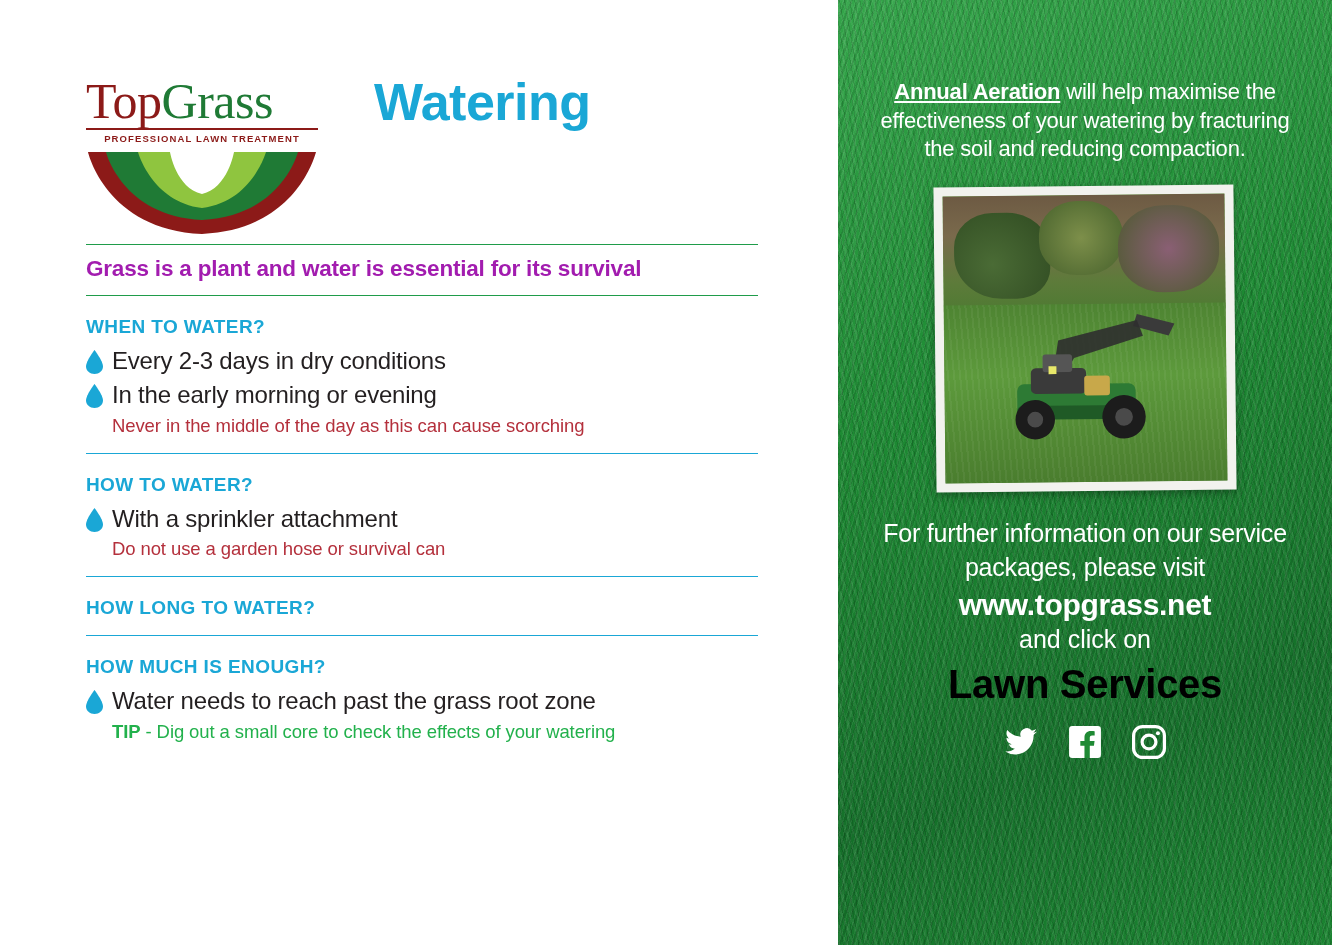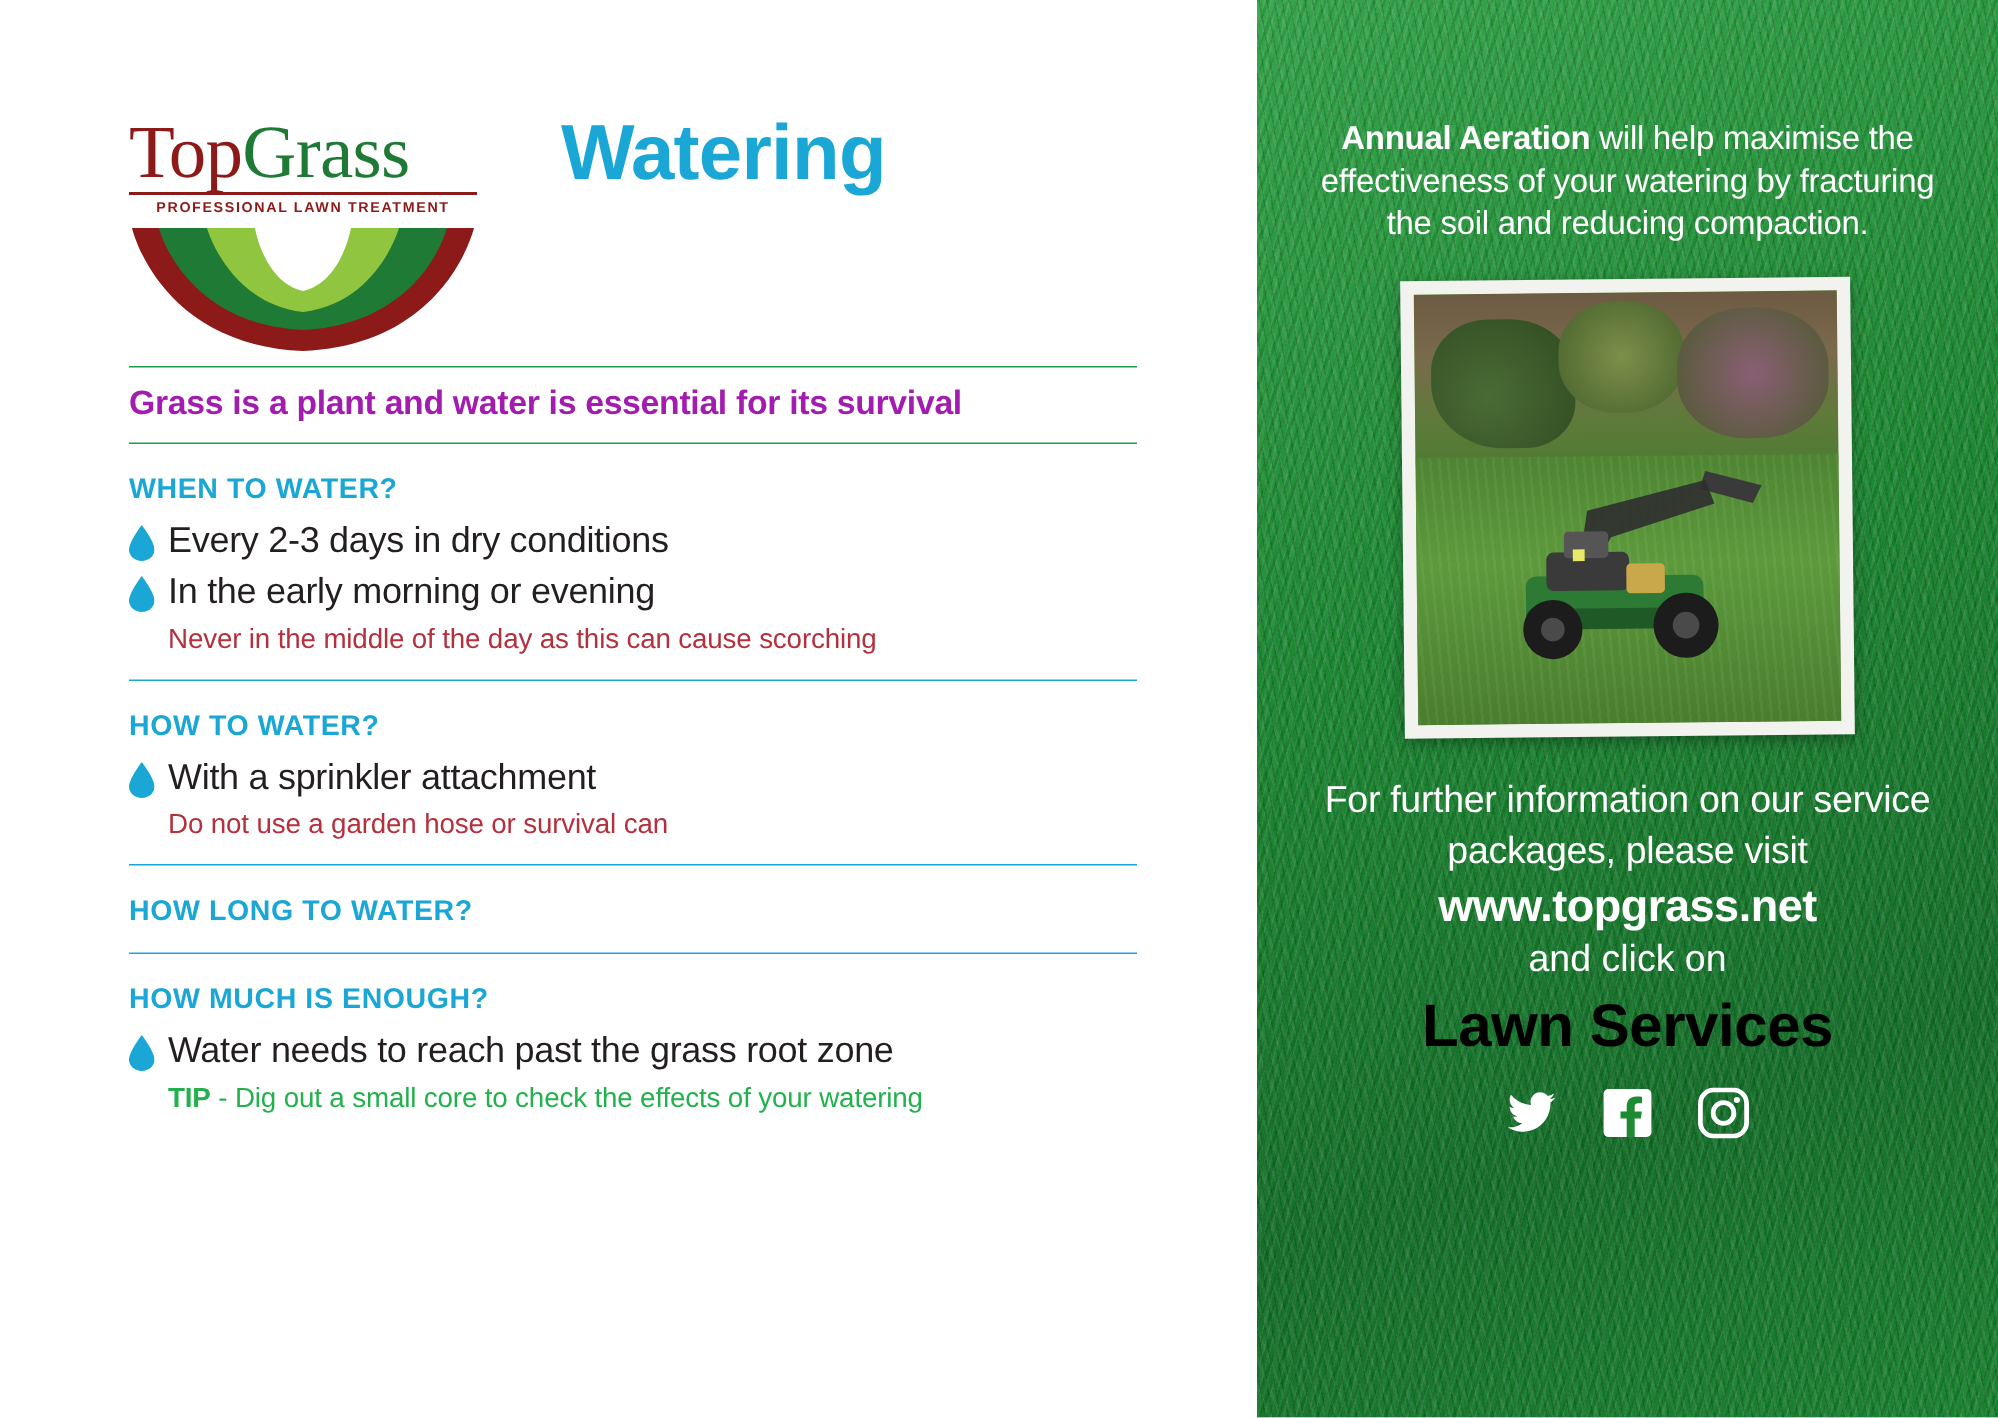--- a/index.html
+++ b/index.html
@@ -168,21 +168,21 @@
       repeating-linear-gradient(80deg, rgba(0,0,0,0.12) 0 1px, rgba(0,0,0,0) 1px 5px),
       repeating-linear-gradient(-75deg, rgba(255,255,255,0.06) 0 1px, rgba(0,0,0,0) 1px 4px);
   }
   .rc { position: relative; z-index: 2; }
 
   .aeration {
     font-size: 22px;
     line-height: 1.3;
     letter-spacing: -0.2px;
   }
-  .aeration b { font-weight: bold; }
+  .aeration b { font-weight: bold; text-decoration: underline; }
 
   .photo-frame {
     width: 300px;
     height: 305px;
     margin: 22px auto 0;
     background: #f2f2ee;
     padding: 9px;
     box-shadow: 0 3px 10px rgba(0,0,0,0.35);
     transform: rotate(-0.6deg);
   }

